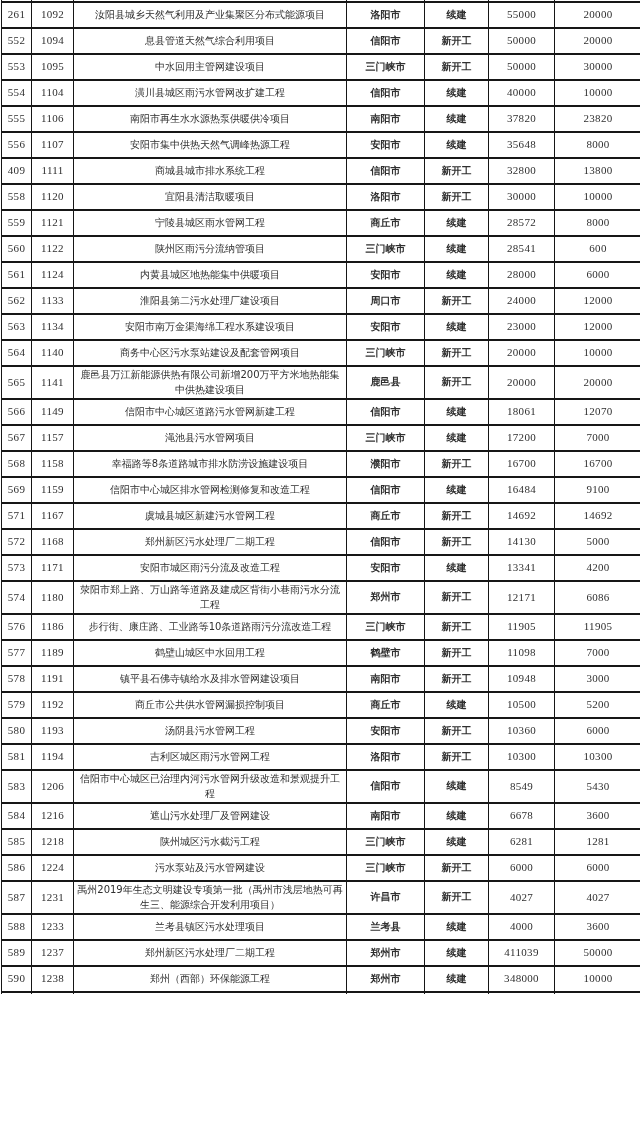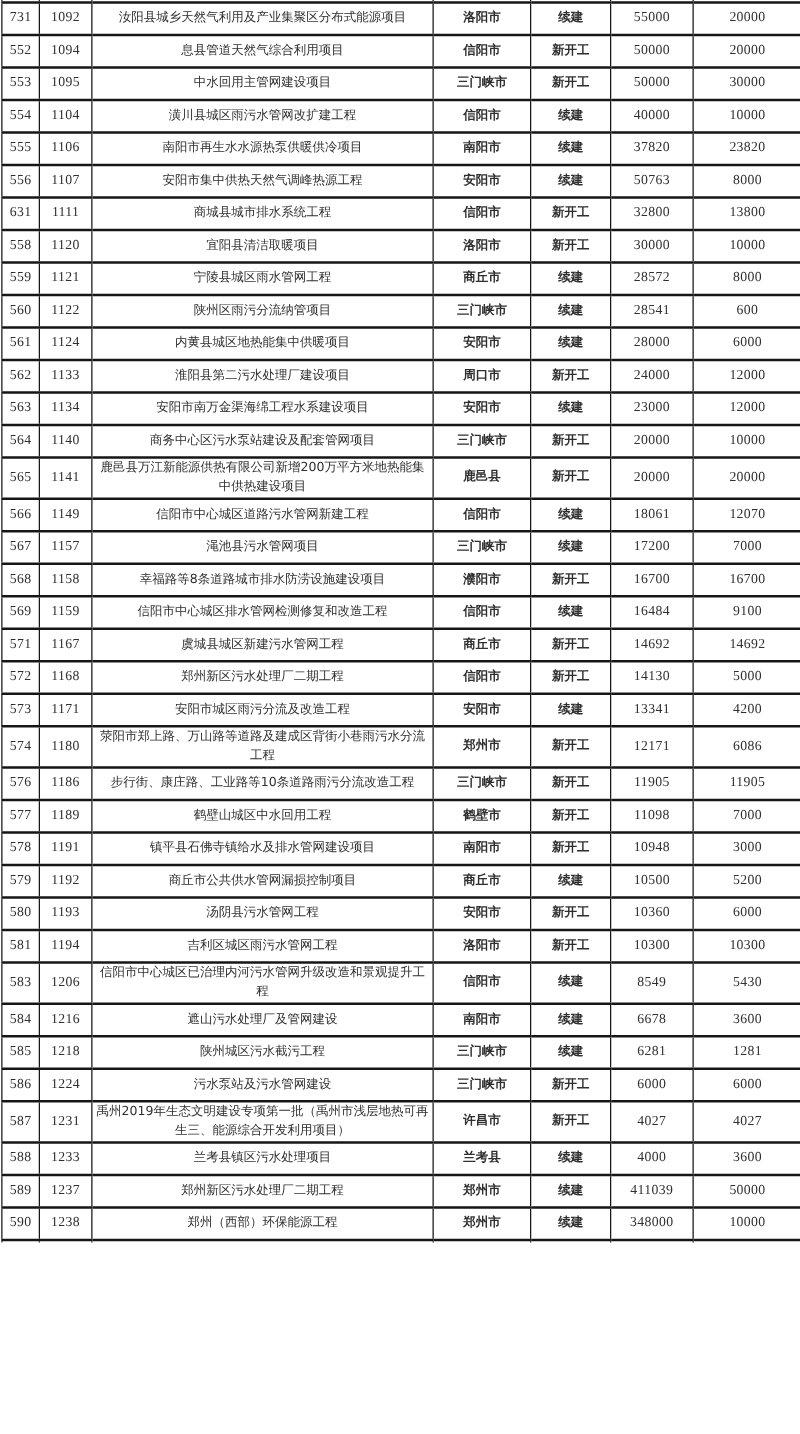--- a/index.html
+++ b/index.html
@@ -71,21 +71,21 @@
         <tr class="sliver">
           <td></td>
           <td></td>
           <td></td>
           <td></td>
           <td></td>
           <td></td>
           <td></td>
         </tr>
         <tr class="row">
-          <td class="num">731</td>
+          <td class="num">261</td>
           <td class="num">1092</td>
           <td class="name-cell">汝阳县城乡天然气利用及产业集聚区分布式能源项目</td>
           <td class="cn">洛阳市</td>
           <td class="cn">续建</td>
           <td class="num">55000</td>
           <td class="num">20000</td>
         </tr>
         <tr class="row">
           <td class="num">552</td>
           <td class="num">1094</td>
@@ -121,25 +121,25 @@
           <td class="cn">续建</td>
           <td class="num">37820</td>
           <td class="num">23820</td>
         </tr>
         <tr class="row">
           <td class="num">556</td>
           <td class="num">1107</td>
           <td class="name-cell">安阳市集中供热天然气调峰热源工程</td>
           <td class="cn">安阳市</td>
           <td class="cn">续建</td>
-          <td class="num">50763</td>
+          <td class="num">35648</td>
           <td class="num">8000</td>
         </tr>
         <tr class="row">
-          <td class="num">631</td>
+          <td class="num">409</td>
           <td class="num">1111</td>
           <td class="name-cell">商城县城市排水系统工程</td>
           <td class="cn">信阳市</td>
           <td class="cn">新开工</td>
           <td class="num">32800</td>
           <td class="num">13800</td>
         </tr>
         <tr class="row">
           <td class="num">558</td>
           <td class="num">1120</td>

